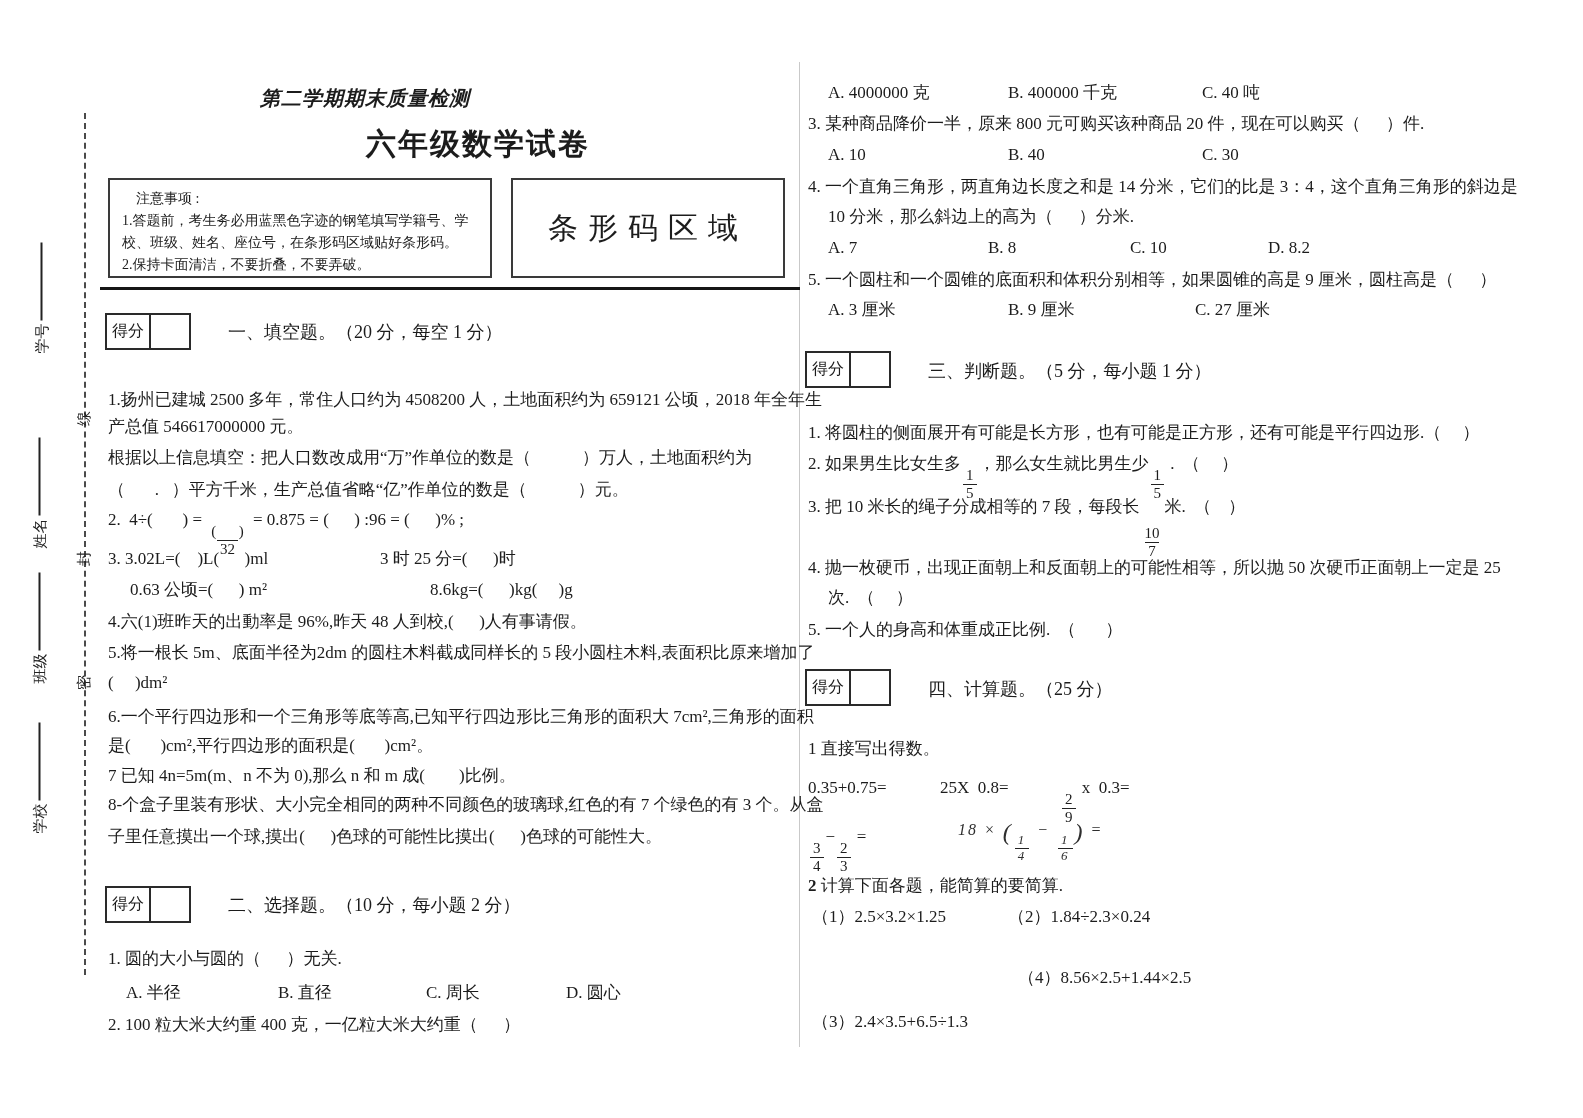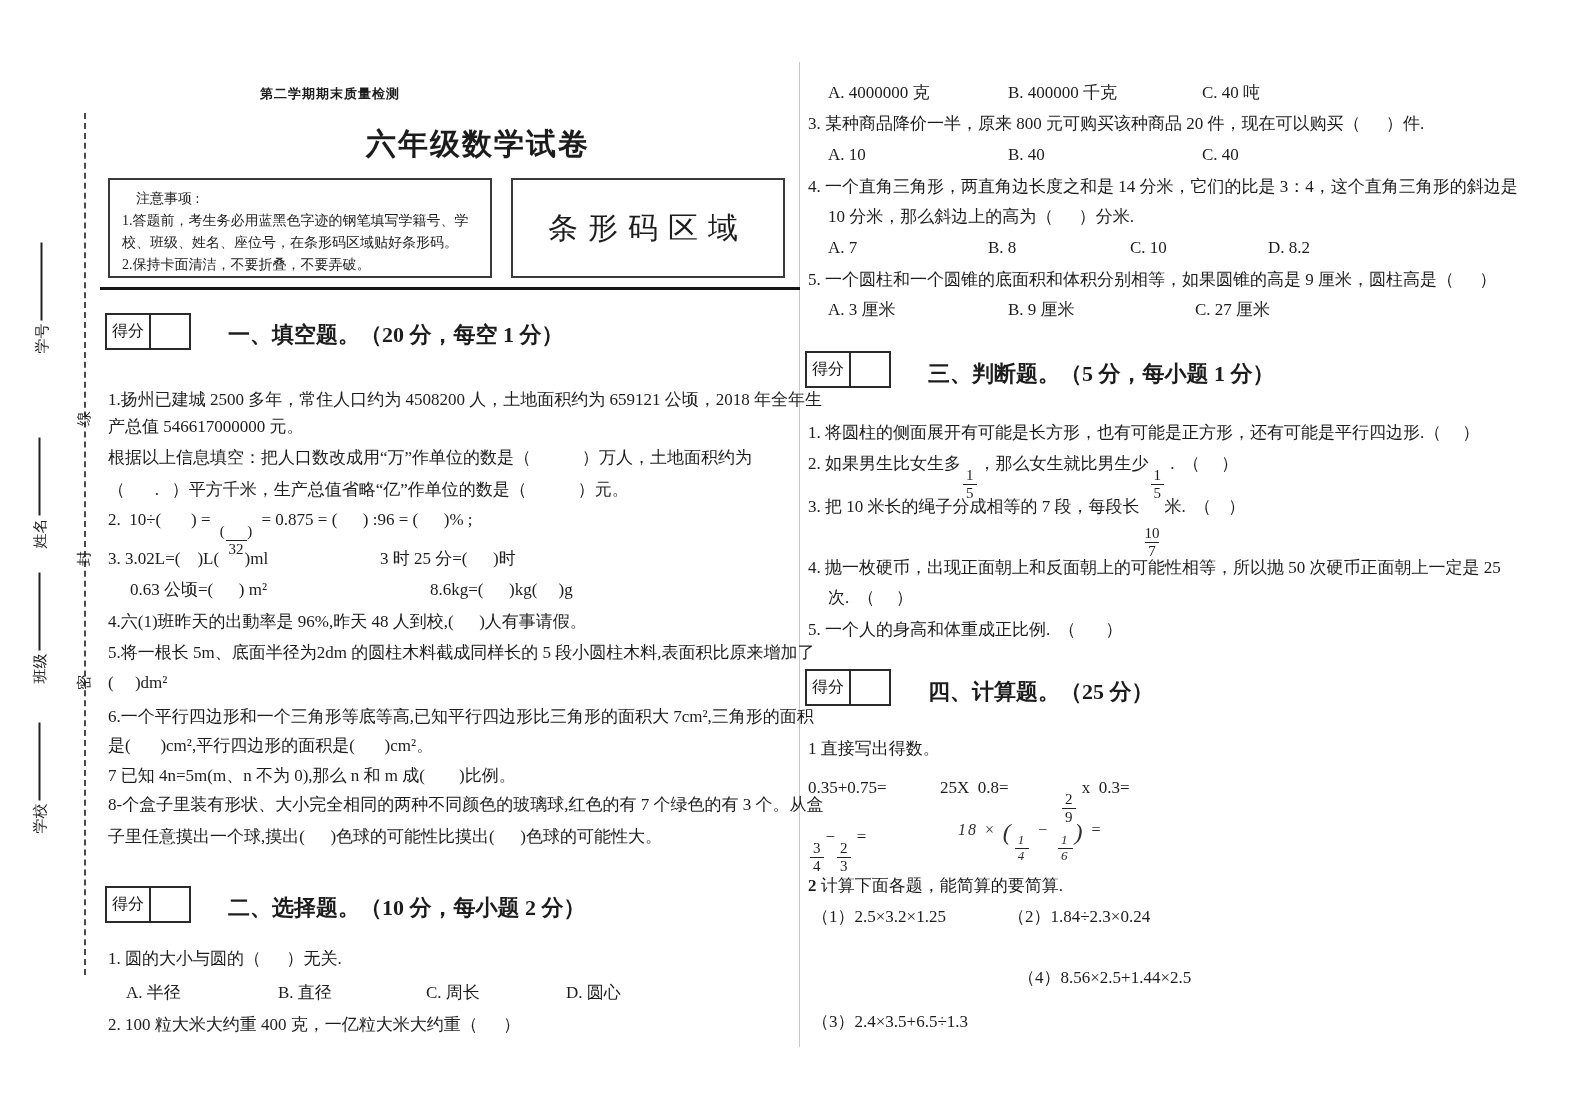--- a/index.html
+++ b/index.html
@@ -1,21 +1,21 @@
 <!DOCTYPE html>
 <html><head>
 <meta charset="utf-8">
 <style>
   html,body{margin:0;padding:0;background:#e8e8e8;}
   .page{position:relative;width:1583px;height:1118px;background:#ffffff;
         font-family:"Liberation Serif","DejaVu Serif",serif;color:#1c1c1c;overflow:hidden;}
   .t{position:absolute;font-size:17px;line-height:23px;white-space:pre;}
-  .sec-head{position:absolute;font-size:22px;font-weight:bold;white-space:pre;}
-  .title1{position:absolute;font-size:13px;font-weight:bold;letter-spacing:1px;white-space:pre;
-          font-family:"Liberation Sans","DejaVu Sans",sans-serif;}
+  .sec-head{position:absolute;font-size:18px;font-weight:normal;white-space:pre;}
+  .title1{position:absolute;font-size:20px;font-weight:bold;letter-spacing:1px;white-space:pre;
+          font-family:"Liberation Sans","DejaVu Sans",sans-serif;font-style:italic;}
   .title2{position:absolute;font-size:30px;font-weight:bold;letter-spacing:2px;white-space:pre;
           font-family:"Liberation Sans","DejaVu Sans",sans-serif;}
   .box{position:absolute;border:2px solid #3a3a3a;box-sizing:border-box;}
   .notice{padding:8px 10px 0 12px;font-size:14px;line-height:22px;}
   .notice div{white-space:pre;}
   .barcode{display:flex;align-items:center;justify-content:center;}
   .barcode span{font-size:30px;letter-spacing:10px;white-space:pre;}
   .hr{position:absolute;background:#151515;}
   .vdiv{position:absolute;width:1px;background:#c9c9c9;}
   .dash{position:absolute;width:0;border-left:2px dashed #4a4a4a;}
@@ -77,21 +77,21 @@
       <div class="lbl">得分</div>
       <div class="val"></div>
     </div>
     <div class="sec-head" style="left:128px;top:320px;">一、填空题。（20 分，每空 1 分）</div>
 
     <div class="t" style="left:8px;top:388px;">1.扬州已建城 2500 多年，常住人口约为 4508200 人，土地面积约为 659121 公顷，2018 年全年生</div>
     <div class="t" style="left:8px;top:415px;">产总值 546617000000 元。</div>
     <div class="t" style="left:8px;top:446px;">根据以上信息填空：把人口数改成用“万”作单位的数是（            ）万人，土地面积约为</div>
     <div class="t" style="left:8px;top:478px;">（       .   ）平方千米，生产总值省略“亿”作单位的数是（            ）元。</div>
 
-    <div class="t" style="left:8px;top:508px;"><span>2.  10÷(       ) = </span><span class="frac"><span class="fn">(      )</span><span class="fd">32</span></span><span> = 0.875 = (      ) :96 = (      )% ;</span></div>
+    <div class="t" style="left:8px;top:508px;"><span>2.  4÷(       ) = </span><span class="frac"><span class="fn">(      )</span><span class="fd">32</span></span><span> = 0.875 = (      ) :96 = (      )% ;</span></div>
 
     <div class="t" style="left:8px;top:547px;">3. 3.02L=(    )L(      )ml</div>
     <div class="t" style="left:280px;top:547px;">3 时 25 分=(      )时</div>
     <div class="t" style="left:30px;top:578px;">0.63 公顷=(      ) m²</div>
     <div class="t" style="left:330px;top:578px;">8.6kg=(      )kg(     )g</div>
 
     <div class="t" style="left:8px;top:610px;">4.六(1)班昨天的出動率是 96%,昨天 48 人到校,(      )人有事请假。</div>
     <div class="t" style="left:8px;top:641px;">5.将一根长 5m、底面半径为2dm 的圆柱木料截成同样长的 5 段小圆柱木料,表面积比原来增加了</div>
     <div class="t" style="left:8px;top:671px;text-align:center;">(     )dm²</div>
     <div class="t" style="left:8px;top:705px;">6.一个平行四边形和一个三角形等底等高,已知平行四边形比三角形的面积大 7cm²,三角形的面积</div>
@@ -116,21 +116,21 @@
 
   <div style="position:absolute;left:800px;top:0;width:720px;height:1118px;">
 
     <div class="t" style="left:28px;top:81px;">A. 4000000 克</div>
     <div class="t" style="left:208px;top:81px;">B. 400000 千克</div>
     <div class="t" style="left:402px;top:81px;">C. 40 吨</div>
 
     <div class="t" style="left:8px;top:112px;">3. 某种商品降价一半，原来 800 元可购买该种商品 20 件，现在可以购买（      ）件.</div>
     <div class="t" style="left:28px;top:143px;">A. 10</div>
     <div class="t" style="left:208px;top:143px;">B. 40</div>
-    <div class="t" style="left:402px;top:143px;">C. 40</div>
+    <div class="t" style="left:402px;top:143px;">C. 30</div>
 
     <div class="t" style="left:8px;top:175px;">4. 一个直角三角形，两直角边长度之和是 14 分米，它们的比是 3：4，这个直角三角形的斜边是</div>
     <div class="t" style="left:28px;top:205px;">10 分米，那么斜边上的高为（      ）分米.</div>
     <div class="t" style="left:28px;top:236px;">A. 7</div>
     <div class="t" style="left:188px;top:236px;">B. 8</div>
     <div class="t" style="left:330px;top:236px;">C. 10</div>
     <div class="t" style="left:468px;top:236px;">D. 8.2</div>
 
     <div class="t" style="left:8px;top:268px;">5. 一个圆柱和一个圆锥的底面积和体积分别相等，如果圆锥的高是 9 厘米，圆柱高是（      ）</div>
     <div class="t" style="left:28px;top:298px;">A. 3 厘米</div>

